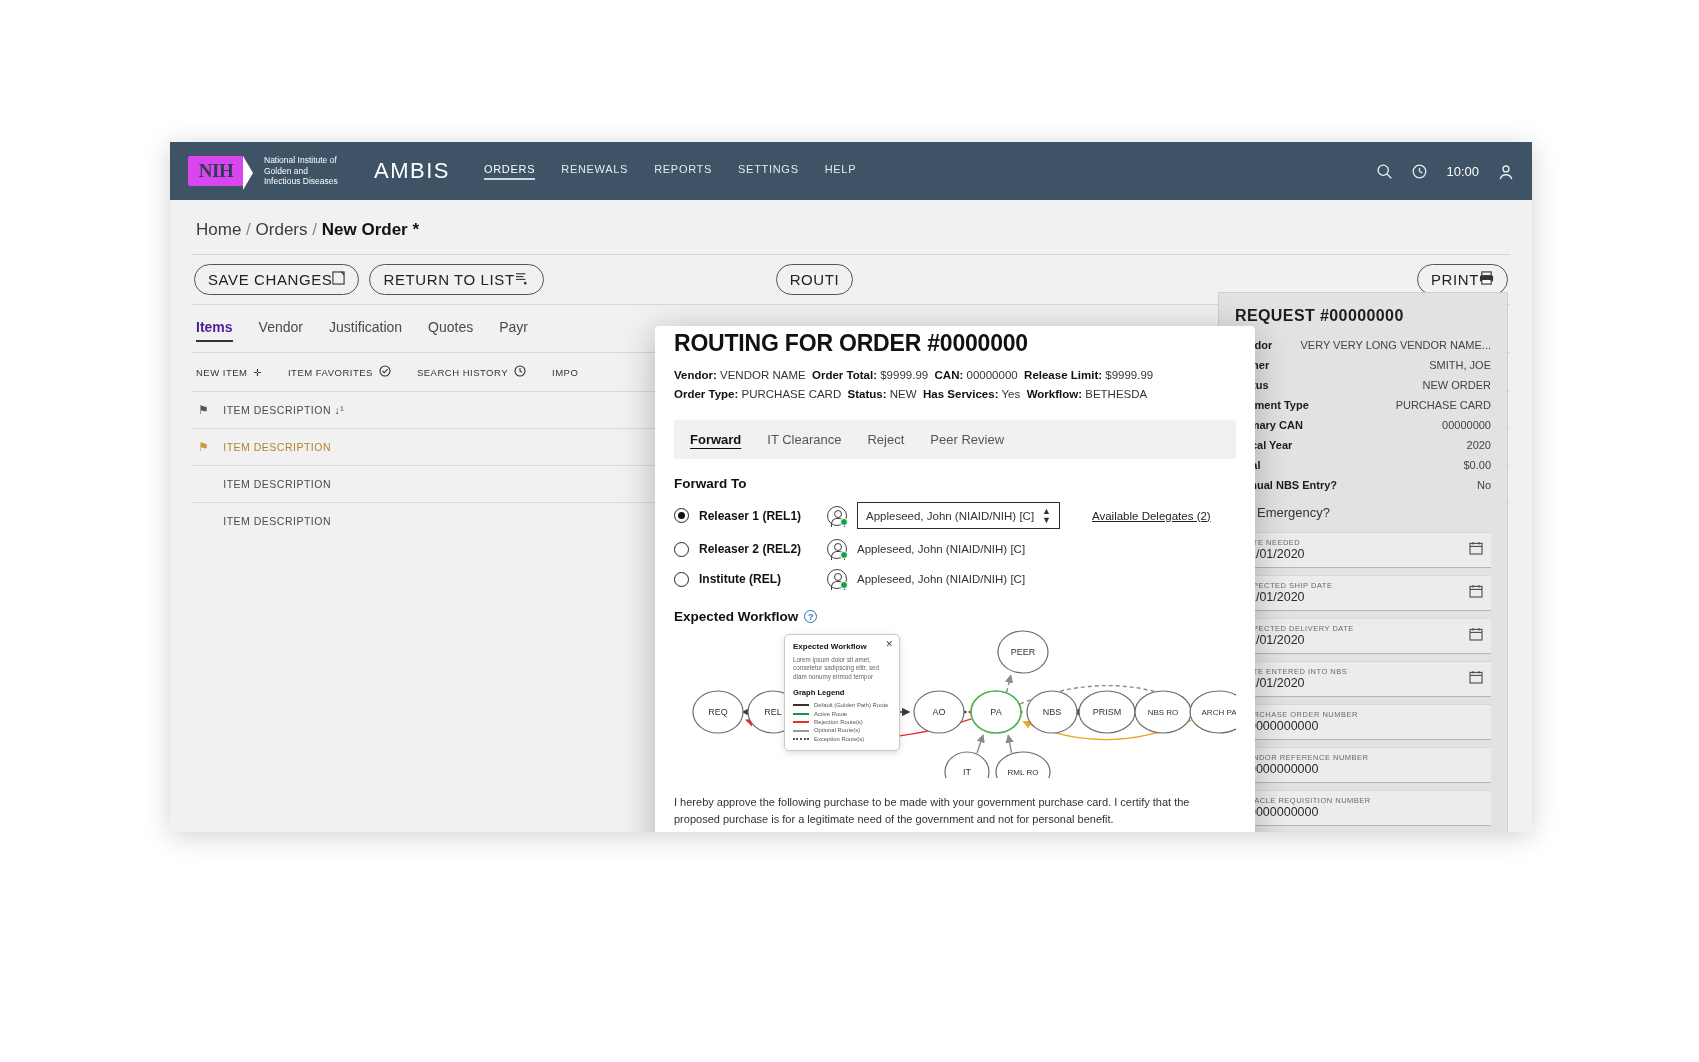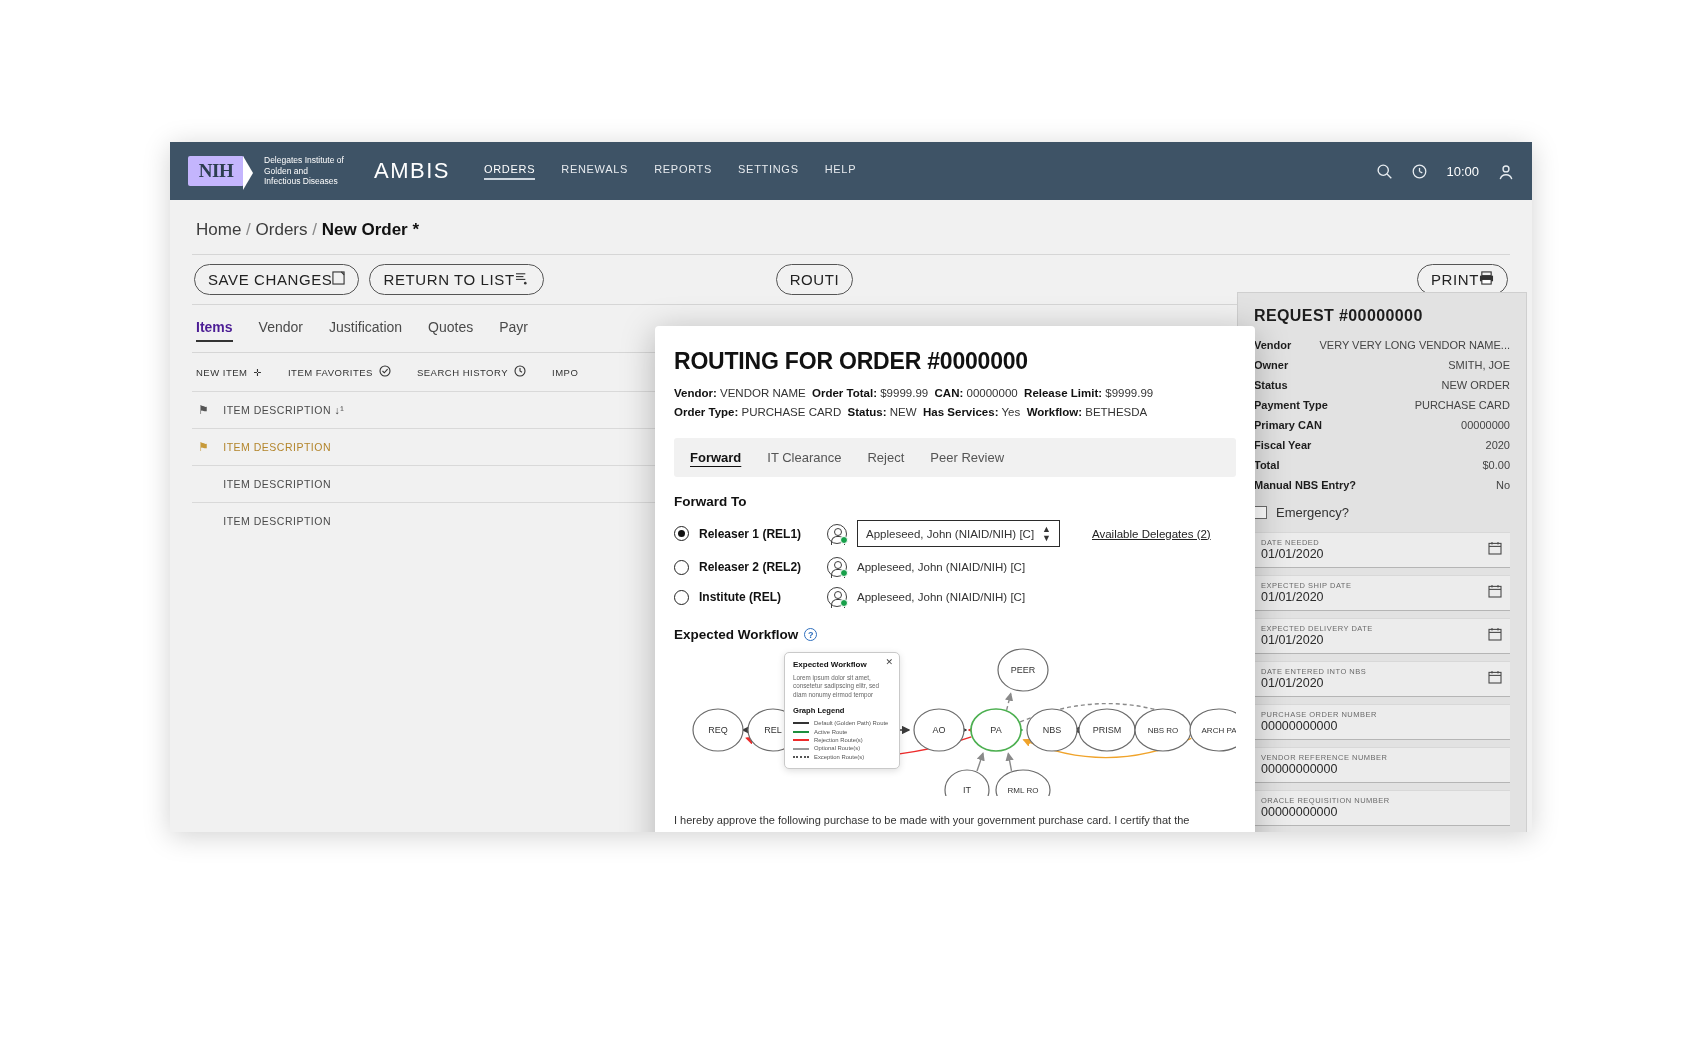--- a/index.html
+++ b/index.html
@@ -20,21 +20,21 @@
     box-shadow:0 4px 26px rgba(0,0,0,0.18);
     overflow:hidden;
   }
 
   
   #topnav {
     height:58px; background:#3e5366; color:#fff;
     display:flex; align-items:center; padding:0 18px; position:relative;
   }
   .nih-logo {
-    background:#c4b5fd; color:#2c3e50; width:56px; height:30px;
+    background:#d946ef; color:#2c3e50; width:56px; height:30px;
     border-radius:2px; display:flex; align-items:center; justify-content:center;
     font-weight:bold; font-size:19px; letter-spacing:-.5px; position:relative;
     font-family:"Liberation Serif", serif;
   }
   .nih-logo:after{
     content:""; position:absolute; right:-9px; top:0; width:0;height:0;
     border-top:17px solid transparent; border-bottom:17px solid transparent;
     border-left:10px solid #fff;
   }
   .nih-sub { font-size:8.5px; line-height:10.5px; margin-left:20px; width:92px; }
@@ -67,39 +67,39 @@
   .toolrow { display:flex; gap:26px; padding:12px 4px; border-top:1px solid #d6d6d6; font-size:9.5px; letter-spacing:.5px; color:#333; }
   .toolrow span.t { display:inline-flex; align-items:center; gap:6px; cursor:pointer; }
 
   .itemrow { display:flex; align-items:center; gap:14px; border-top:1px solid #d9d9d9; padding:11px 6px; font-size:10.5px; letter-spacing:.5px; color:#4a4a4a;}
   .itemrow.hl { color:#b3852b; }
   .flag { color:#555; font-size:12px; }
   .flag.gold { color:#c79a3a; }
 
   
   #rightpanel {
-    position:absolute; right:5px; top:150px; width:290px;
+    position:absolute; right:24px; top:150px; width:290px;
     background:#e2e2e2; border:1px solid #cfcfcf; padding:14px 16px 16px 16px;
   }
   #rightpanel h3 { margin:0 0 14px 0; font-size:16px; letter-spacing:.4px; color:#1d1d1d; }
   .kv { display:flex; justify-content:space-between; font-size:11px; margin-bottom:8px; }
   .kv .k { font-weight:bold; color:#1d1d1d; }
   .kv .v { color:#444; }
   .emrow { display:flex; align-items:center; gap:9px; margin:14px 0 12px 0; font-size:13px; color:#333;}
   .sqbox { width:13px; height:13px; border:1px solid #6b6b6b; background:#fff; display:inline-block;}
   .field { background:#ececec; border-bottom:1px solid #b5b5b5; border-top:1px solid #d8d8d8; padding:5px 7px 6px 7px; margin-bottom:7px; position:relative;}
   .field .lbl { font-size:7.5px; letter-spacing:.5px; color:#6a6a6a; }
   .field .val { font-size:12.5px; color:#2b2b2b; }
   .cal { position:absolute; right:8px; top:50%; transform:translateY(-50%); }
 
   
   #modal {
     position:absolute; left:485px; top:184px; width:600px; height:612px;
     background:#fff; border-radius:4px; box-shadow:0 6px 34px rgba(0,0,0,.26);
-    padding:22px 19px 0 19px;
+    padding:4px 19px 0 19px;
   }
   #modal h1 { margin:0 0 9px 0; font-size:23px; letter-spacing:-.2px; color:#111; }
   .meta { font-size:11.5px; color:#333; line-height:19px;}
   .meta b { color:#111; }
   .modal-tabs { background:#f1f1f1; border-radius:3px; margin-top:16px; display:flex; gap:26px; padding:12px 16px; font-size:13px; color:#555;}
   .modal-tabs .mt { cursor:pointer; }
   .modal-tabs .mt.active { color:#111; font-weight:bold; text-decoration:underline; text-underline-offset:4px;}
 
   .fwd-title { font-weight:bold; font-size:13.5px; margin:17px 0 11px 0; color:#111;}
   .rel { display:flex; align-items:center; gap:10px; margin-bottom:10px; }
@@ -132,21 +132,21 @@
 </head>
 <body>
 
 <div id="app-window">
 
   <div id="topnav">
     <div class="nih-logo">
         <span>NIH</span>
       </div>
     <div class="nih-sub">
-      <div>Delegates Institute of</div>
+      <div>National Institute of</div>
       <div>Golden and</div>
       <div>Infectious Diseases</div>
     </div>
     <div class="brand">AMBIS</div>
     <div class="navlinks">
       <div class="navlink active">ORDERS</div>
       <div class="navlink">RENEWALS</div>
       <div class="navlink">REPORTS</div>
       <div class="navlink">SETTINGS</div>
       <div class="navlink">HELP</div>

